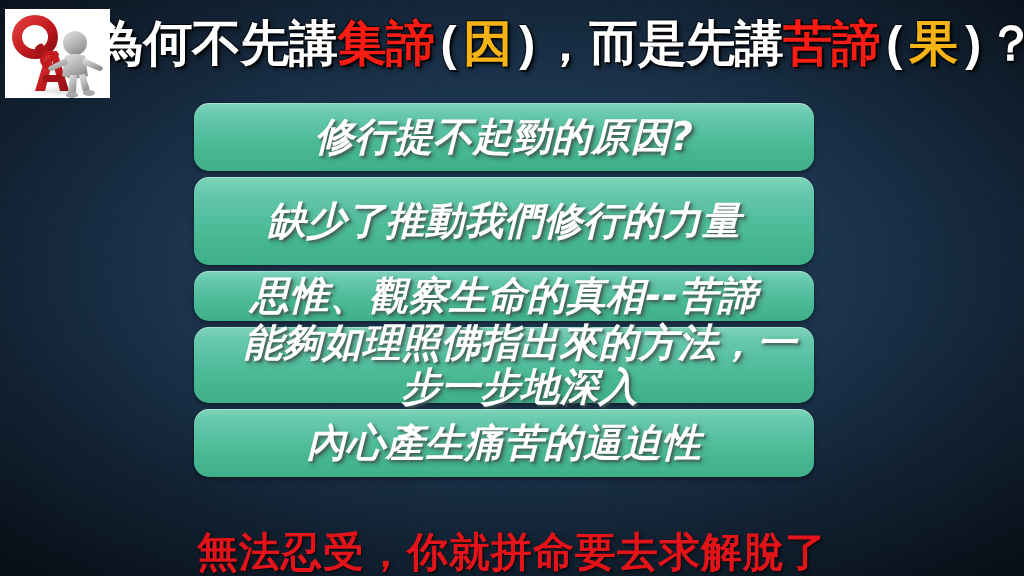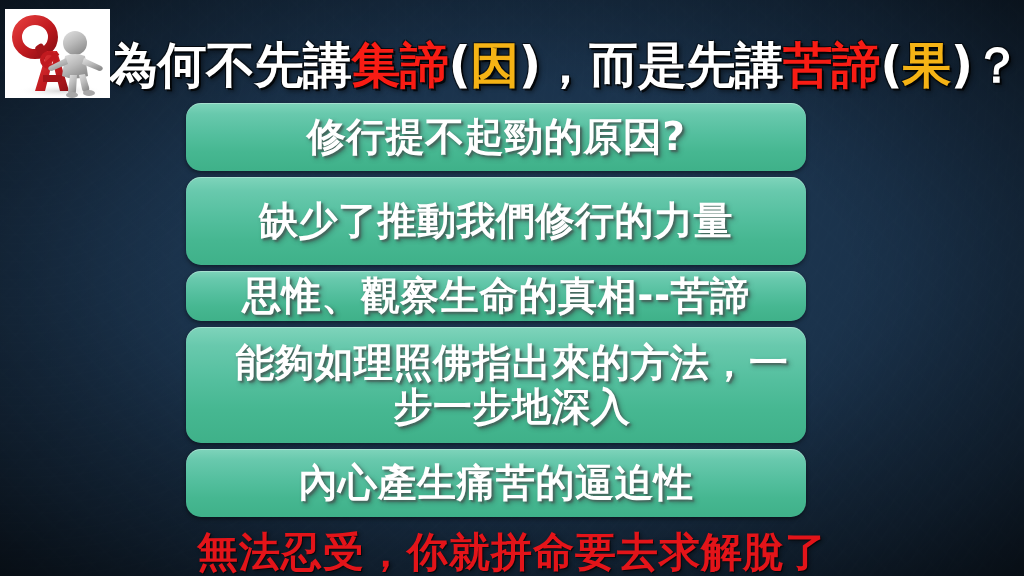--- a/index.html
+++ b/index.html
@@ -60,27 +60,28 @@
     background: #ffffff;
     overflow: hidden;
     z-index: 5;
   }
   .qa-logo svg { display: block; width: 105px; height: 89px; }
 
   
   .title-bar {
     position: absolute;
     left: 112px;
-    top: 19px;
+    top: 1px;
     width: 906px;
     height: 92px;
     display: flex;
     align-items: center;
     justify-content: center;
     z-index: 4;
+    font-family: Liberation Mono, monospace;
   }
   .title-text {
     font-size: 49px;
     font-weight: bold;
     line-height: 1;
     white-space: nowrap;
     letter-spacing: -0.5px;
     color: #ffffff;
     text-shadow:
       2px 2px 0 rgba(0,0,0,0.72),
@@ -88,24 +89,25 @@
       1px -1px 0 rgba(0,0,0,0.45),
       -1px 1px 0 rgba(0,0,0,0.45),
       3px 3px 5px rgba(0,0,0,0.55);
   }
   .t-red  { color: #f81c14; }
   .t-gold { color: #f5b315; }
 
   
   .boxes {
     position: absolute;
-    left: 186px;
+    left: 194px;
     top: 103px;
     width: 620px;
     z-index: 3;
+    font-style: italic;
   }
   .gbox {
     position: relative;
     width: 620px;
     border-radius: 15px;
     background: linear-gradient(180deg,
       #7fd4bb 0%,
       #68c9ad 16%,
       #54bf9e 46%,
       #46b791 72%,
@@ -127,21 +129,21 @@
     text-align: center;
     letter-spacing: 0.5px;
     text-shadow:
       2px 2px 2px rgba(70,90,85,0.80),
       3px 3px 5px rgba(40,60,55,0.45);
     padding: 0 8px;
   }
   .gbox-1 { height: 68px; }
   .gbox-2 { height: 88px; }
   .gbox-3 { height: 50px; align-items: center; }
-  .gbox-4 { height: 116px; padding-left: 32px; }
+  .gbox-4 { height: 76px; padding-left: 32px; }
   .gbox-5 { height: 68px; }
 
   
   .bottom-line {
     position: absolute;
     left: 0;
     top: 508px;
     width: 1024px;
     text-align: center;
     z-index: 3;

